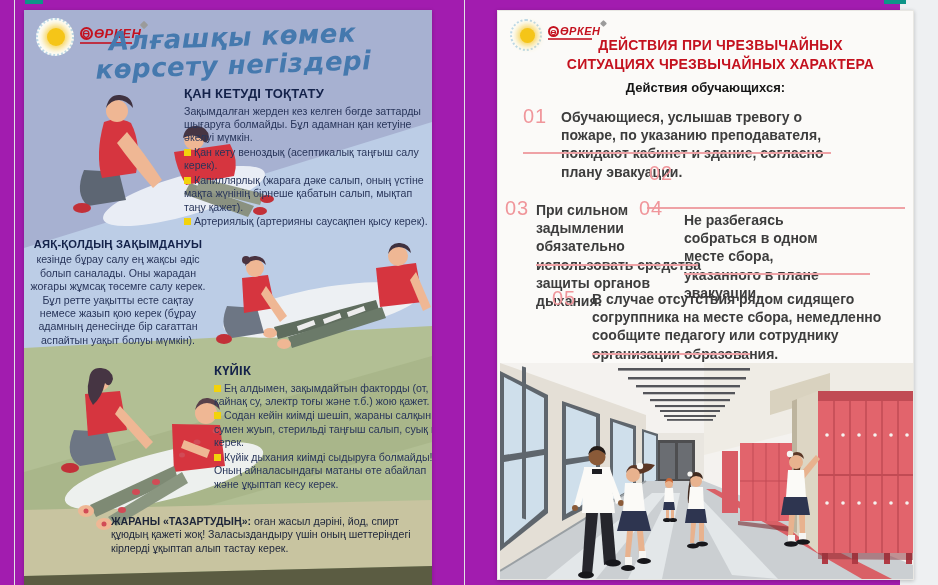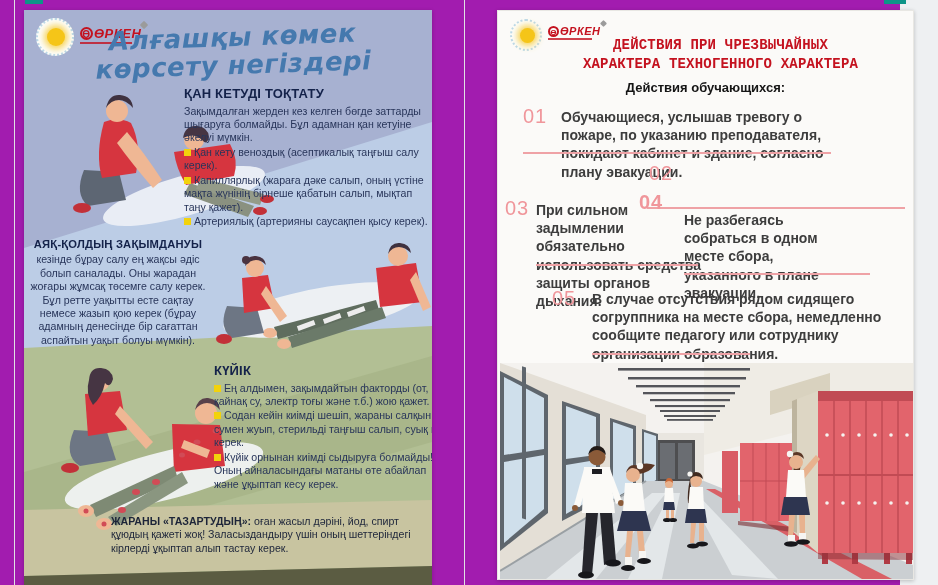--- a/index.html
+++ b/index.html
@@ -153,57 +153,57 @@
 
     <div class="abs lp-block" style="left:2px;top:227px;width:184px;text-align:center;">
       <div class="lp-heading" style="font-size:11.2px;">АЯҚ-ҚОЛДЫҢ ЗАҚЫМДАНУЫ</div>
       <div>кезінде бұрау салу ең жақсы әдіс болып саналады. Оны жарадан жоғары жұмсақ төсемге салу керек. Бұл ретте уақытты есте сақтау немесе жазып қою керек (бұрау адамның денесінде бір сағаттан аспайтын уақыт болуы мүмкін).</div>
     </div>
 
     <div class="abs lp-block" style="left:190px;top:353px;width:238px;">
       <div class="lp-heading">КҮЙІК</div>
       <div class="lp-bullet"><span class="sq"></span><span>Ең алдымен, зақымдайтын факторды (от, қайнақ су, электр тоғы және т.б.) жою қажет.</span></div>
       <div class="lp-bullet"><span class="sq"></span><span>Содан кейін киімді шешіп, жараны салқын сумен жуып, стерильді таңғыш салып, суық қою керек.</span></div>
-      <div class="lp-bullet"><span class="sq"></span><span>Күйік орнынан киімді сыдыруға болмайды! Оның айналасындағы матаны өте абайлап және ұқыптап кесу керек.</span></div>
+      <div class="lp-bullet"><span class="sq"></span><span>Күйік дыхания киімді сыдыруға болмайды! Оның айналасындағы матаны өте абайлап және ұқыптап кесу керек.</span></div>
     </div>
 
     <div class="abs lp-block" style="left:87px;top:505px;width:316px;color:#20283c;">
       <span class="lp-footer-lead">ЖАРАНЫ «ТАЗАРТУДЫҢ»:</span><span> оған жасыл дәріні, йод, спирт құюдың қажеті жоқ! Заласыздандыру үшін оның шеттеріндегі кірлерді ұқыптап алып тастау керек.</span>
     </div>
   </div>
 
   <div id="page-right" class="page">
 
     <div class="emblem" style="left:12px;top:8px;width:32px;height:32px;">
       <span class="sun" style="left:8px;top:7px;width:15px;height:15px;"></span>
     </div>
     <div class="orken" style="left:50px;top:14px;font-size:11px;">
       <span class="oring" style="width:11px;height:11px;line-height:9px;font-size:8px;">Ө</span><span>ӨРКЕН</span>
       <span class="subline" style="width:44px;"></span>
       <span class="cap-icon" style="right:-6px;top:-4px;width:5px;height:5px;"></span>
     </div>
 
-    <div class="abs rp-title" style="color:#c4121f;font-family:Liberation Mono, monospace;">
+    <div class="abs rp-title" style="color:#c4121f;">
       <div>ДЕЙСТВИЯ ПРИ ЧРЕЗВЫЧАЙНЫХ</div>
-      <div>ХАРАКТЕРА ТЕХНОГЕННОГО ХАРАКТЕРА</div>
+      <div>СИТУАЦИЯХ ЧРЕЗВЫЧАЙНЫХ ХАРАКТЕРА</div>
     </div>
     <div class="abs rp-subtitle">Действия обучающихся:</div>
 
     <div class="abs step-num" style="left:25px;top:94px;color:#f0969b;">01</div>
     <div class="abs step-text" style="left:63px;top:97px;width:286px;">Обучающиеся, услышав тревогу о пожаре, по указанию преподавателя, покидают кабинет и здание, согласно плану эвакуации.</div>
     <div class="abs step-line" style="left:25px;top:141px;width:308px;background:#efa2a6;"></div>
 
     <div class="abs step-num" style="left:151px;top:151px;color:#f0969b;">02</div>
     <div class="abs step-line" style="left:149px;top:196px;width:258px;background:#efa2a6;"></div>
 
     <div class="abs step-num" style="left:7px;top:186px;color:#f0969b;">03</div>
     <div class="abs step-text" style="left:38px;top:190px;width:172px;">При сильном задымлении обязательно использовать средства защиты органов дыхания.</div>
     <div class="abs step-line" style="left:38px;top:253px;width:162px;background:#efa2a6;"></div>
 
-    <div class="abs step-num" style="left:141px;top:180px;color:#f0969b;font-weight:bold;">04</div>
+    <div class="abs step-num" style="left:141px;top:186px;color:#f0969b;">04</div>
     <div class="abs step-text" style="left:186px;top:200px;width:168px;">Не разбегаясь собраться в одном месте сбора, указанного в плане эвакуации.</div>
     <div class="abs step-line" style="left:186px;top:262px;width:186px;background:#efa2a6;"></div>
 
     <div class="abs step-num" style="left:54px;top:276px;color:#f0969b;">05</div>
     <div class="abs step-text" style="left:94px;top:279px;width:294px;">В случае отсутствия рядом сидящего согруппника на месте сбора, немедленно сообщите педагогу или сотруднику организации образования.</div>
     <div class="abs step-line" style="left:94px;top:342px;width:158px;background:#efa2a6;"></div>
 
     <svg class="abs" style="left:2px;top:352px;" width="413" height="216" viewBox="0 0 413 216">
       <rect width="413" height="216" fill="#f4f2ef"></rect>
 

